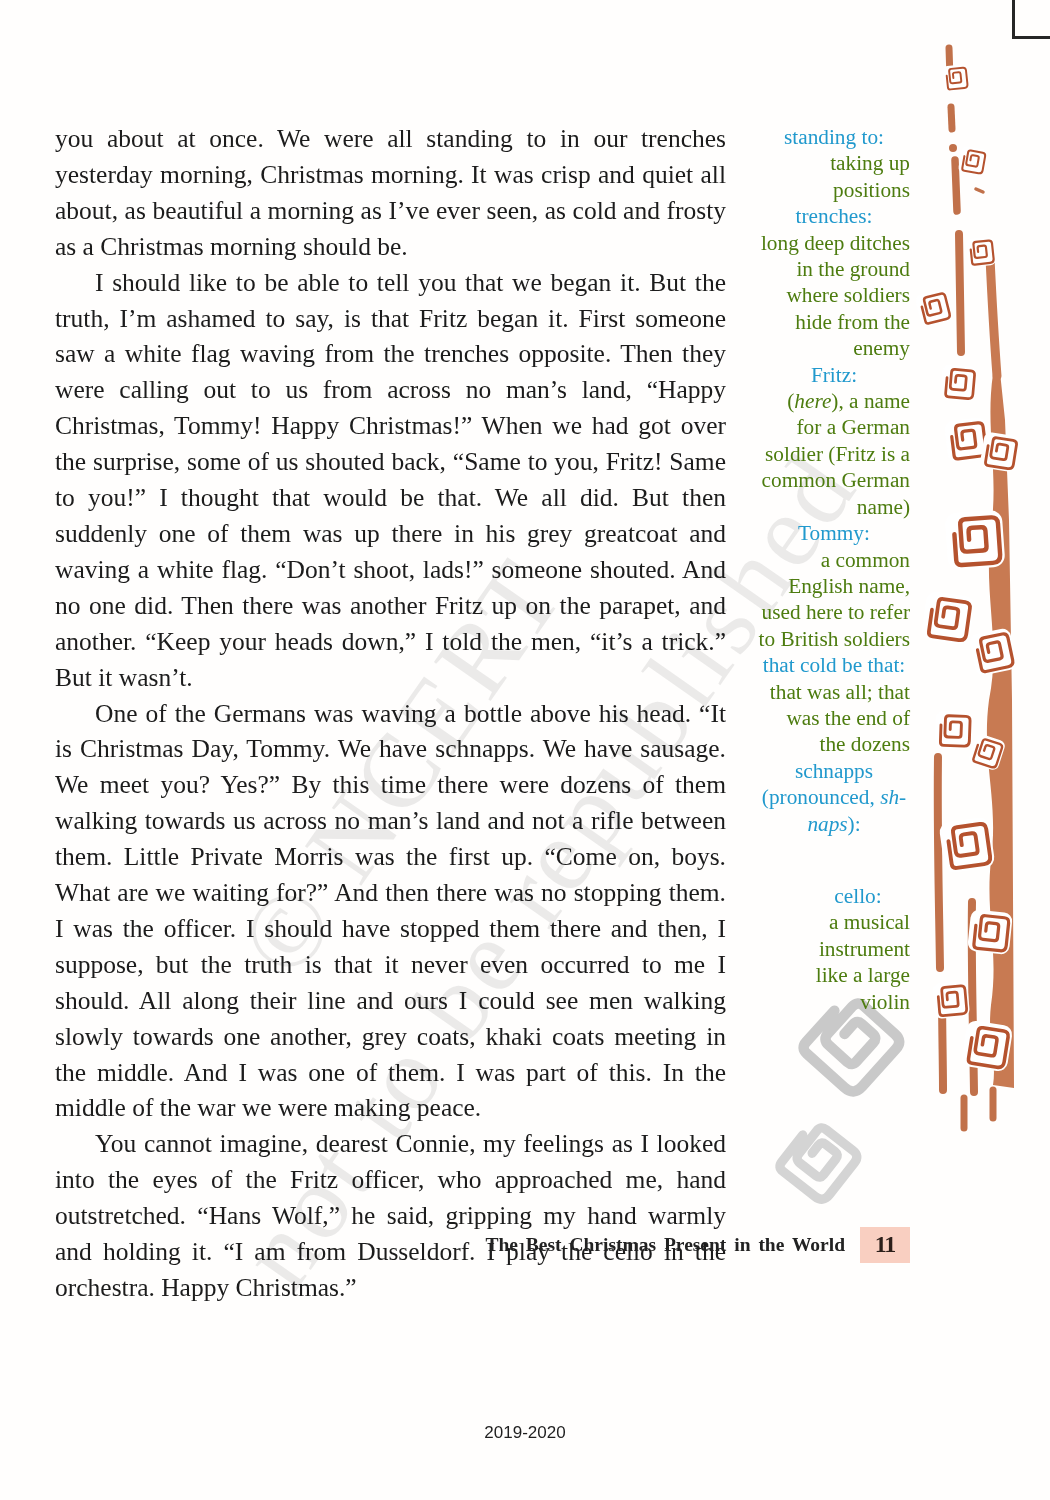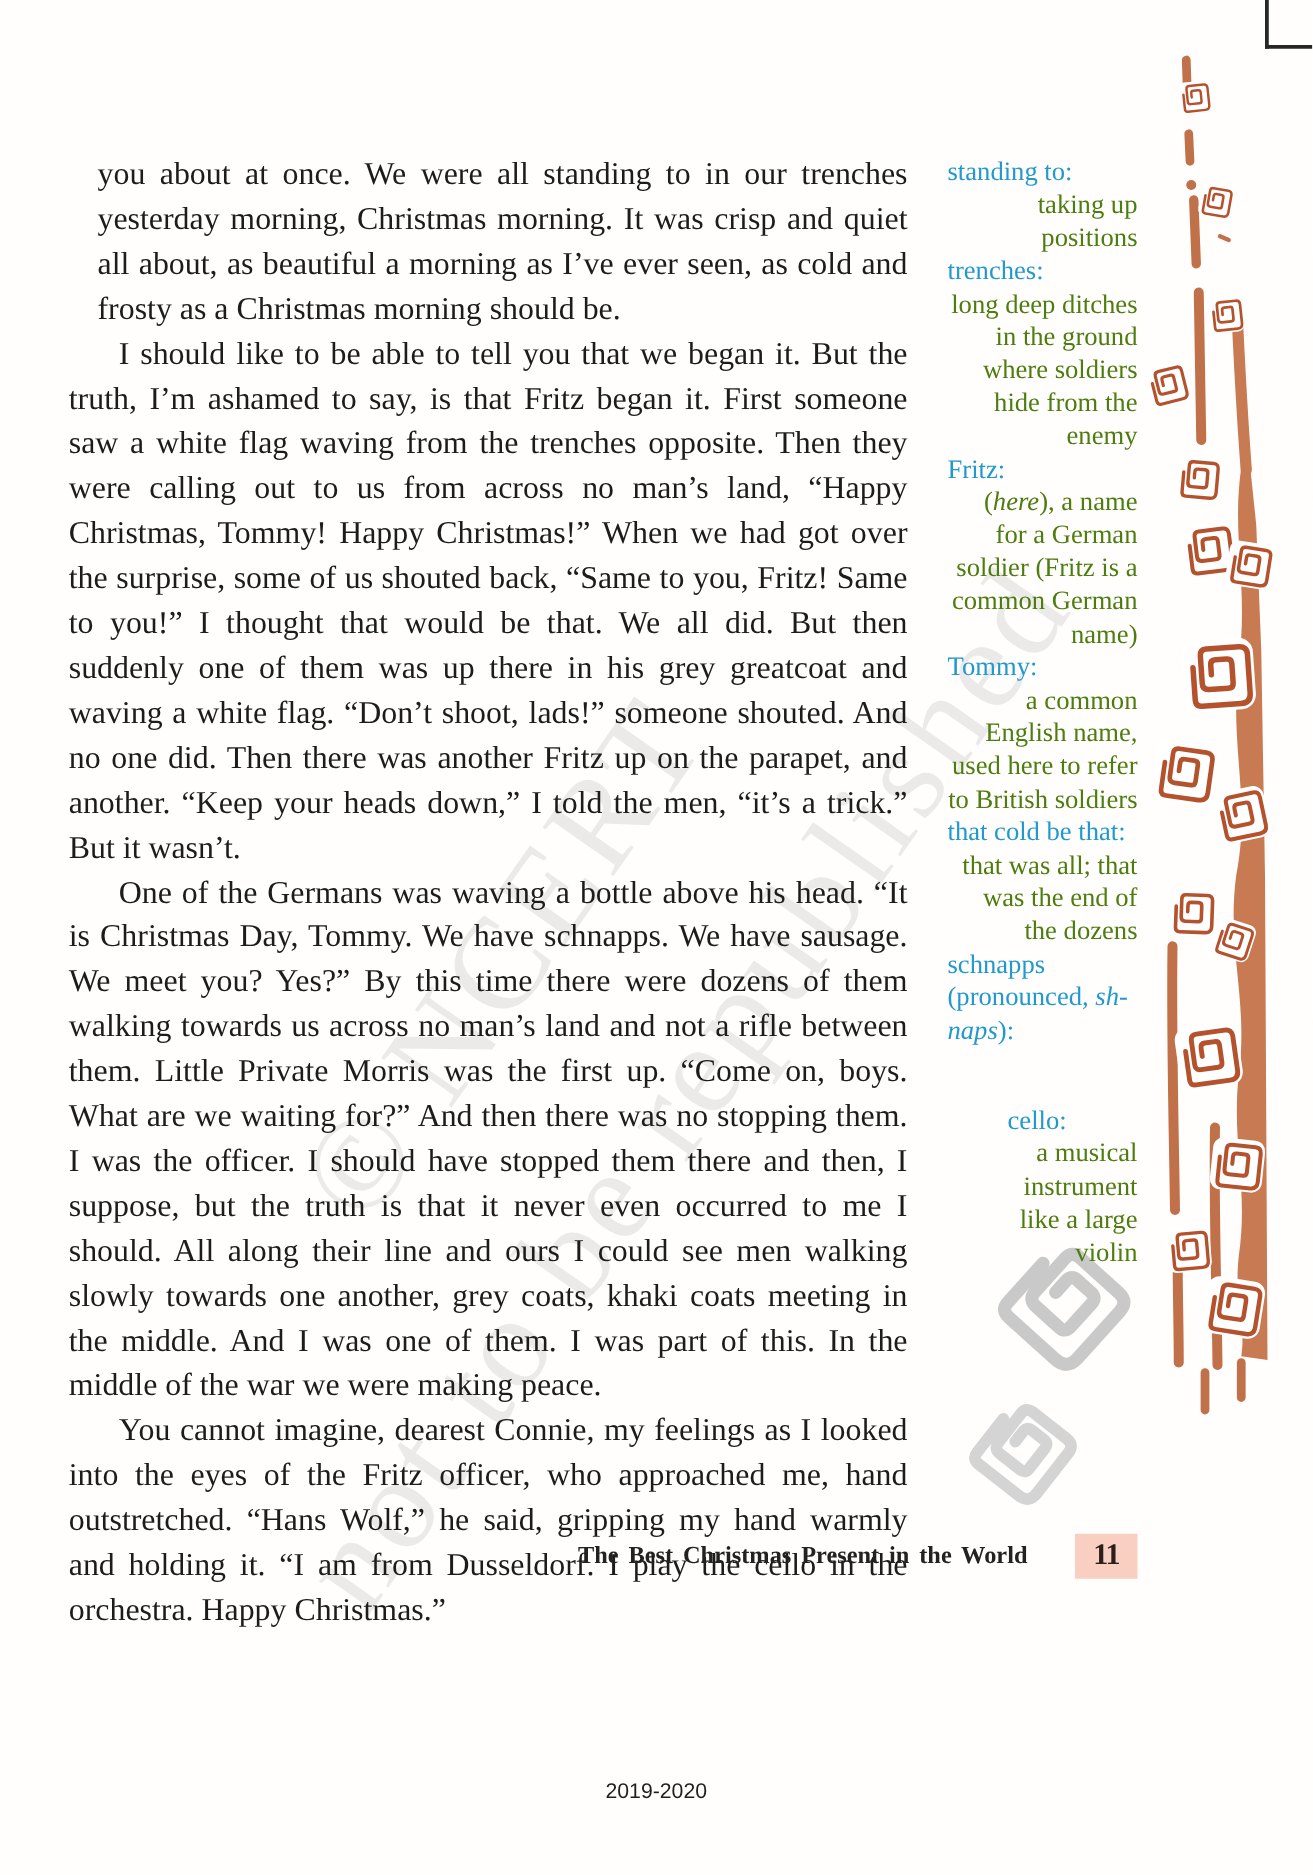--- a/index.html
+++ b/index.html
@@ -8,40 +8,40 @@
     background:#fffefd;color:#1c1c1c;
     font-family:"Liberation Serif","DejaVu Serif",serif;
   }
   
   .story{
     position:absolute;left:55px;top:121px;width:671px;
     font-size:25.5px;line-height:35.9px;text-align:justify;
     z-index:2;
   }
   .story p{margin:0;text-indent:40px;}
-  .story p.first{text-indent:0;margin-left:23px;}
+  .story p.first{text-indent:0;}
   
   .glossary{
     position:absolute;left:758px;top:124px;width:152px;
     font-size:21.3px;line-height:26.4px;z-index:2;
   }
   .g-entry.gap{margin-top:46px;margin-left:48px;}
-  .g-term{color:#2199cd;}
+  .g-term{color:#2199cd;text-align:center;}
   .g-def{color:#4d7c0f;text-align:right;}
   .it{font-style:italic;}
   
   .footer-line{
     position:absolute;top:1226px;right:140px;height:37px;
     display:flex;align-items:center;gap:15px;z-index:3;
   }
   .chapter-title{font-size:19.5px;word-spacing:3px;color:#222;font-weight:bold;}
   .page-badge{
     background:#f9cfc1;color:#2c1f1a;width:50px;height:36px;
     display:flex;align-items:center;justify-content:center;
-    font-size:24px;font-weight:bold;letter-spacing:-1px;margin-left:23px;
+    font-size:24px;font-weight:bold;letter-spacing:-1px;
   }
   .year{
     position:absolute;top:1423px;left:0;right:0;text-align:center;
     font-family:"Liberation Sans","DejaVu Sans",sans-serif;
     font-size:17px;color:#1f1f1f;z-index:3;
   }
   
   .watermark{
     position:absolute;left:-150px;top:640px;width:1250px;
     text-align:center;transform:rotate(-55deg);

